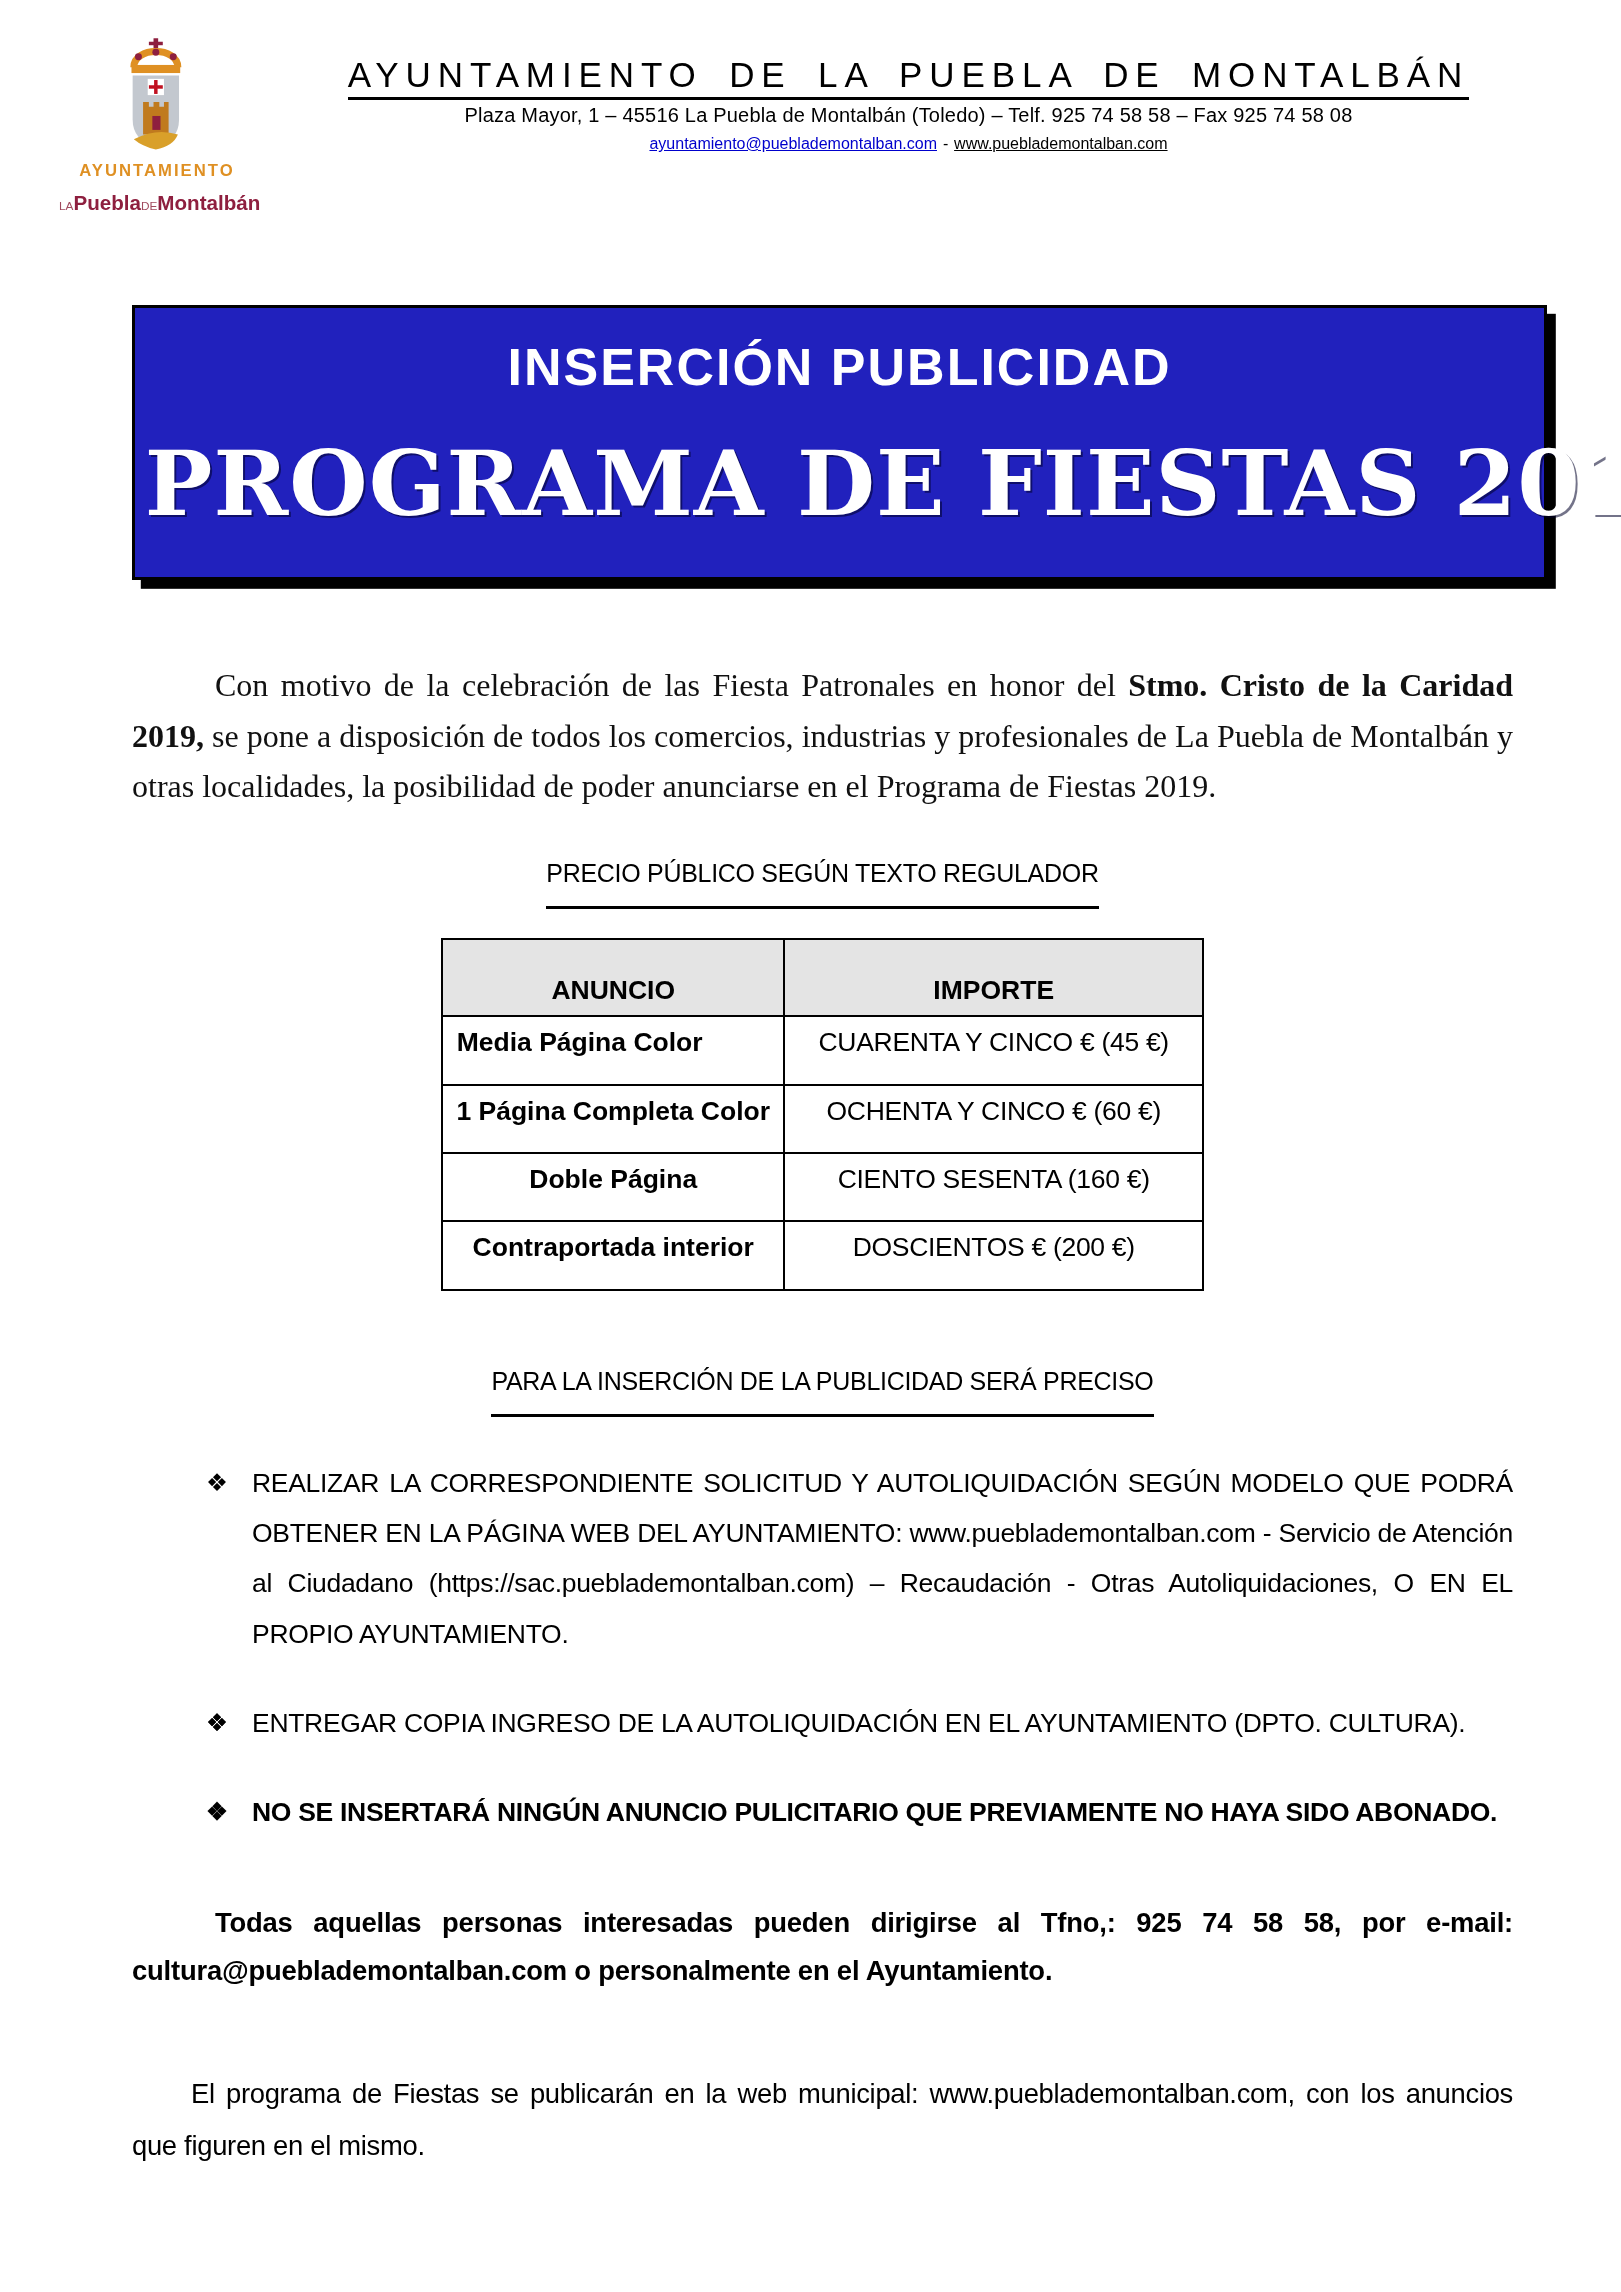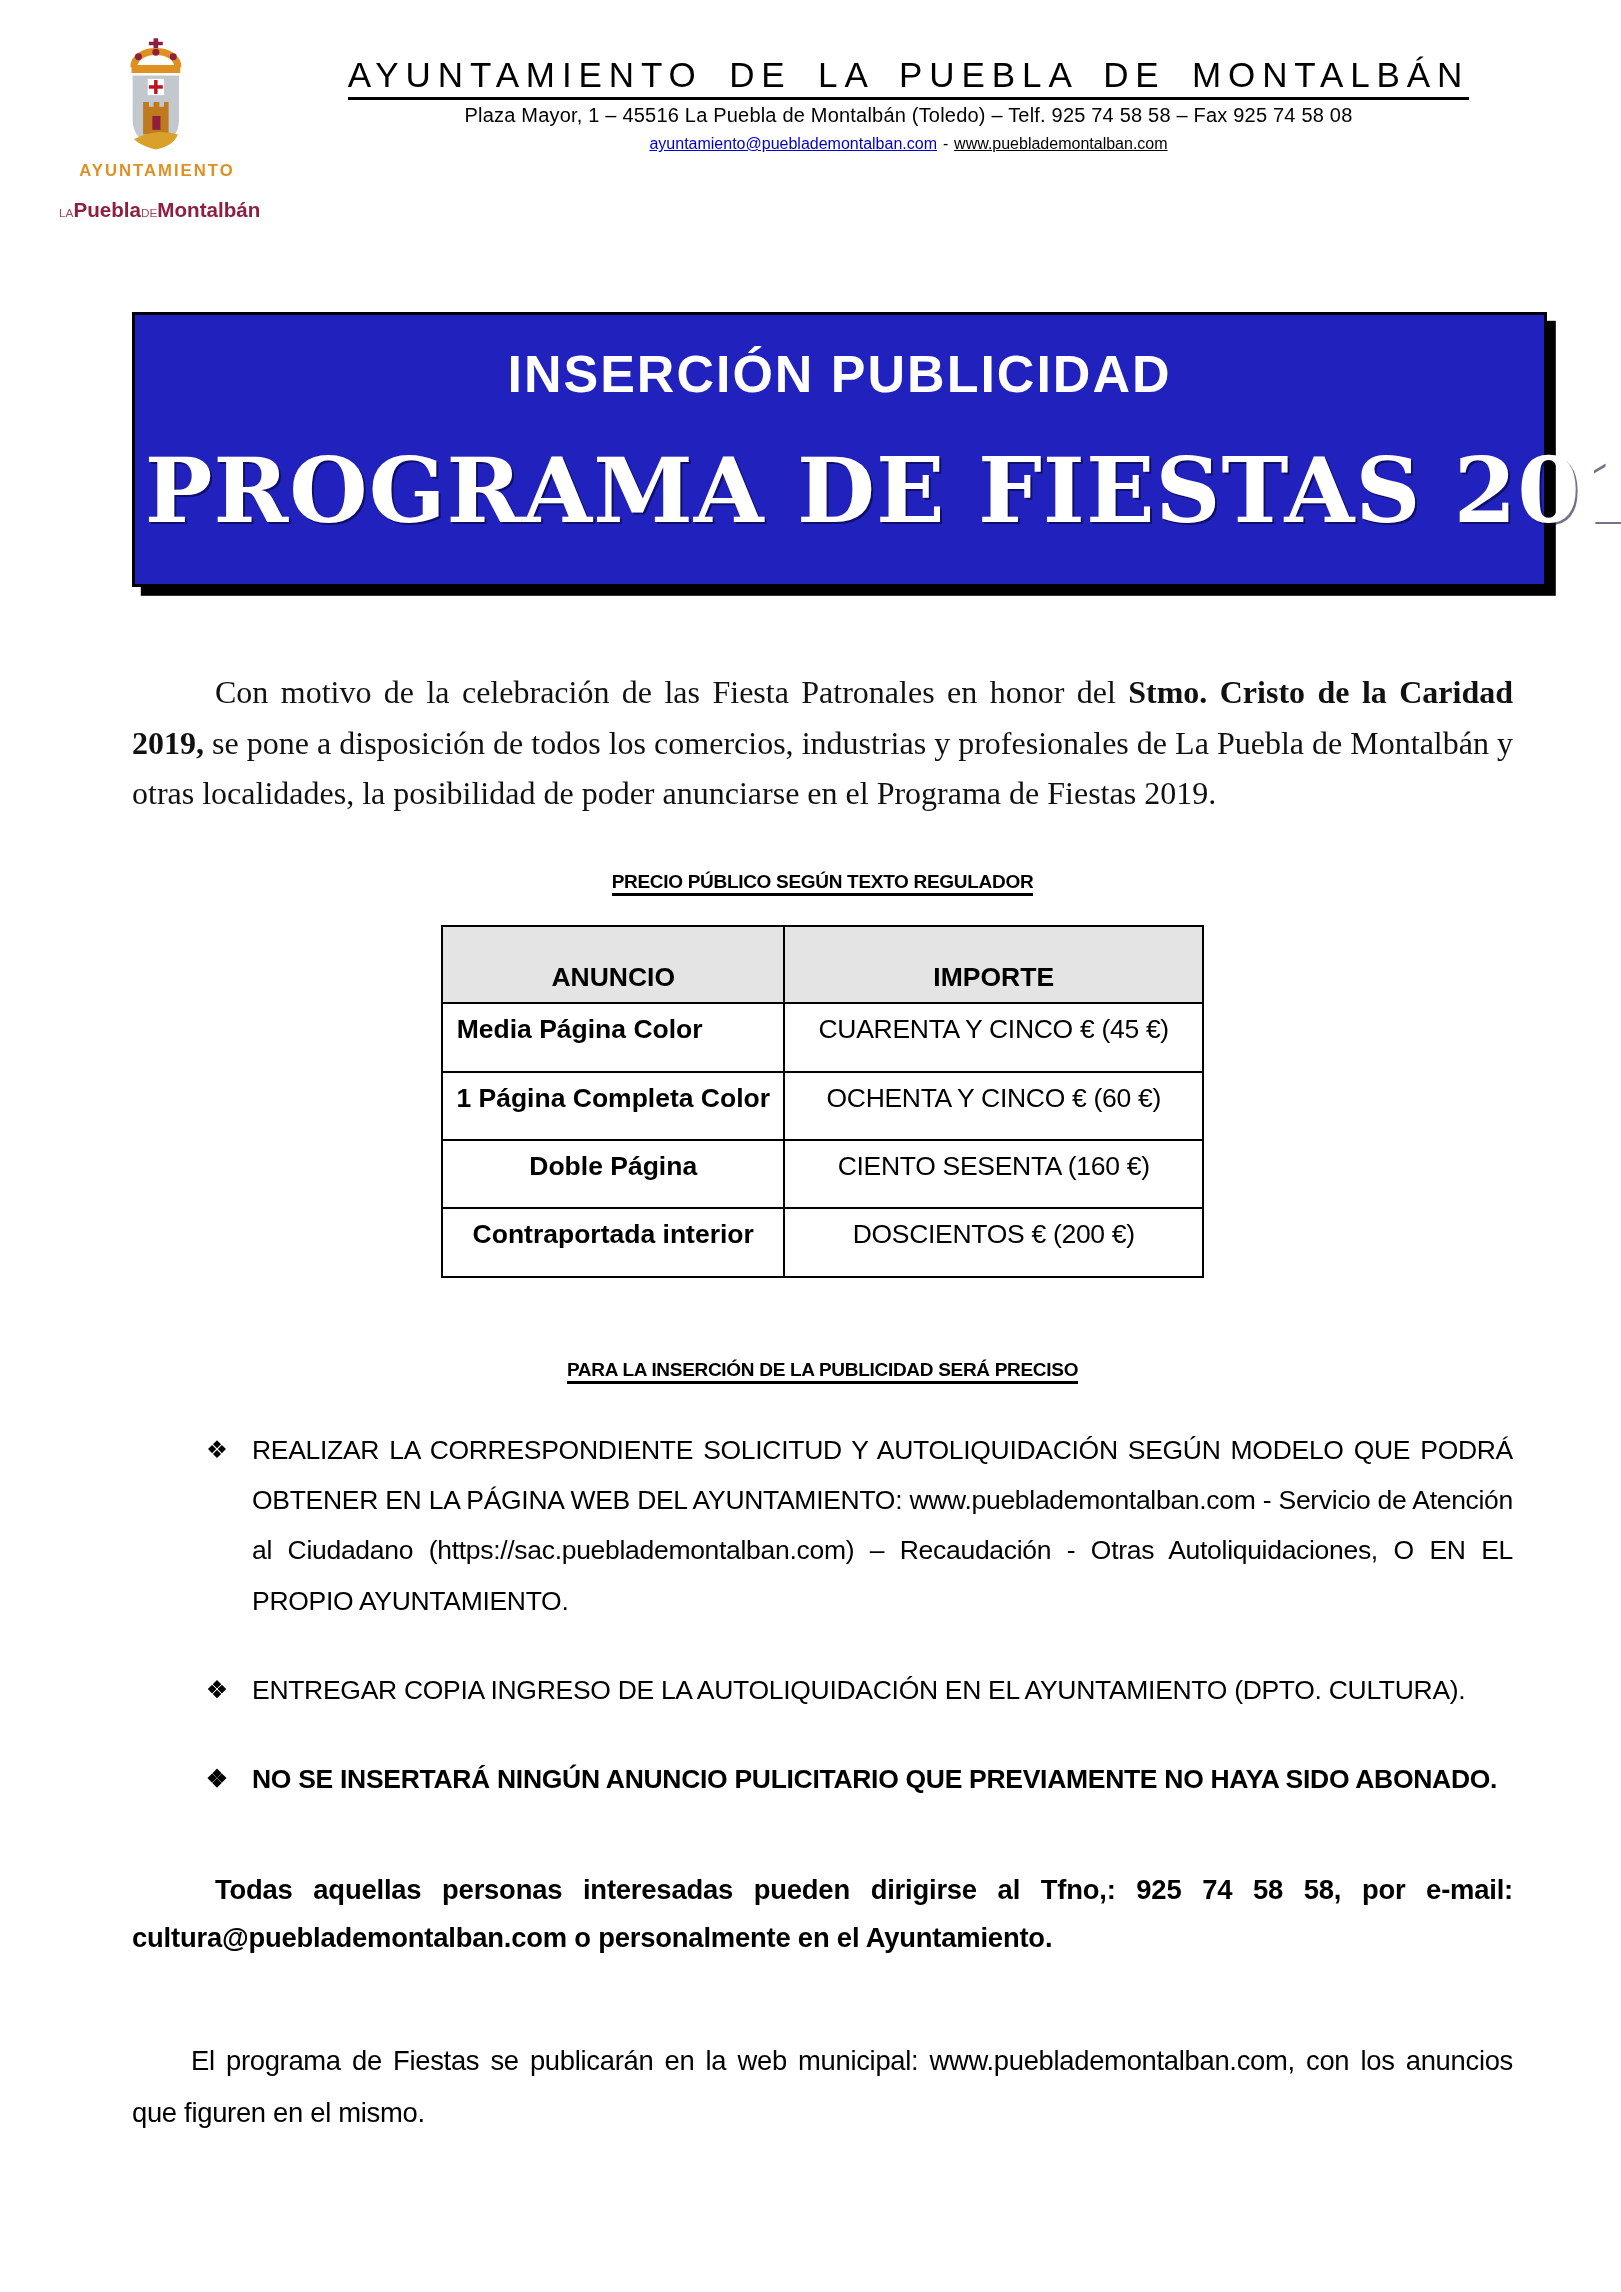--- a/index.html
+++ b/index.html
@@ -17,21 +17,21 @@
 
   
   .header { display: flex; padding: 37px 59px 0 59px; }
   .logo { width: 196px; flex: 0 0 auto; text-align: center; }
   .logo svg { display: block; margin: 0 auto; }
   .logo-caption {
     margin-top: 2px;
     font-size: 16.7px; letter-spacing: 2px;
     color: #df9023; font-weight: 600;
   }
-  .logo-name { font-size: 20.6px; font-weight: 700; color: #8e1f3f; margin-top: 17px; }
+  .logo-name { font-size: 20.6px; font-weight: 700; color: #8e1f3f; margin-top: 10px; }
   .logo-name .sc { font-size: 11.8px; font-weight: 400; color: #a04a5e; }
   .header-text { flex: 1 1 auto; text-align: center; padding-top: 17.6px; }
   .org-name {
     display: inline-block;
     font-size: 35px; font-weight: 400;
     letter-spacing: 6.9px; word-spacing: 9.8px;
     border-bottom: 3.9px solid #000;
     padding-bottom: 2.9px;
     white-space: nowrap;
   }
@@ -74,22 +74,22 @@
     font-family: "Liberation Serif", serif;
     font-size: 32px; line-height: 1.58;
     text-align: justify;
     text-indent: 83px;
     color: #111;
   }
 
   .section-title { margin-top: 47px; text-align: center; }
   .section-title span {
     display: inline-block;
-    font-size: 19px; font-weight: 700; letter-spacing: -0.3px;
-    border-bottom: 3.9px solid #000; padding-bottom: 0;
+    font-size: 25px; font-weight: 400; letter-spacing: -0.3px;
+    border-bottom: 3.9px solid #000; padding-bottom: 18px;
   }
 
   
   .price-table {
     margin: 29px auto 0 auto;
     width: 763px;
     border-collapse: collapse;
     font-size: 26.5px;
   }
   .price-table th, .price-table td { border: 2.9px solid #000; }

